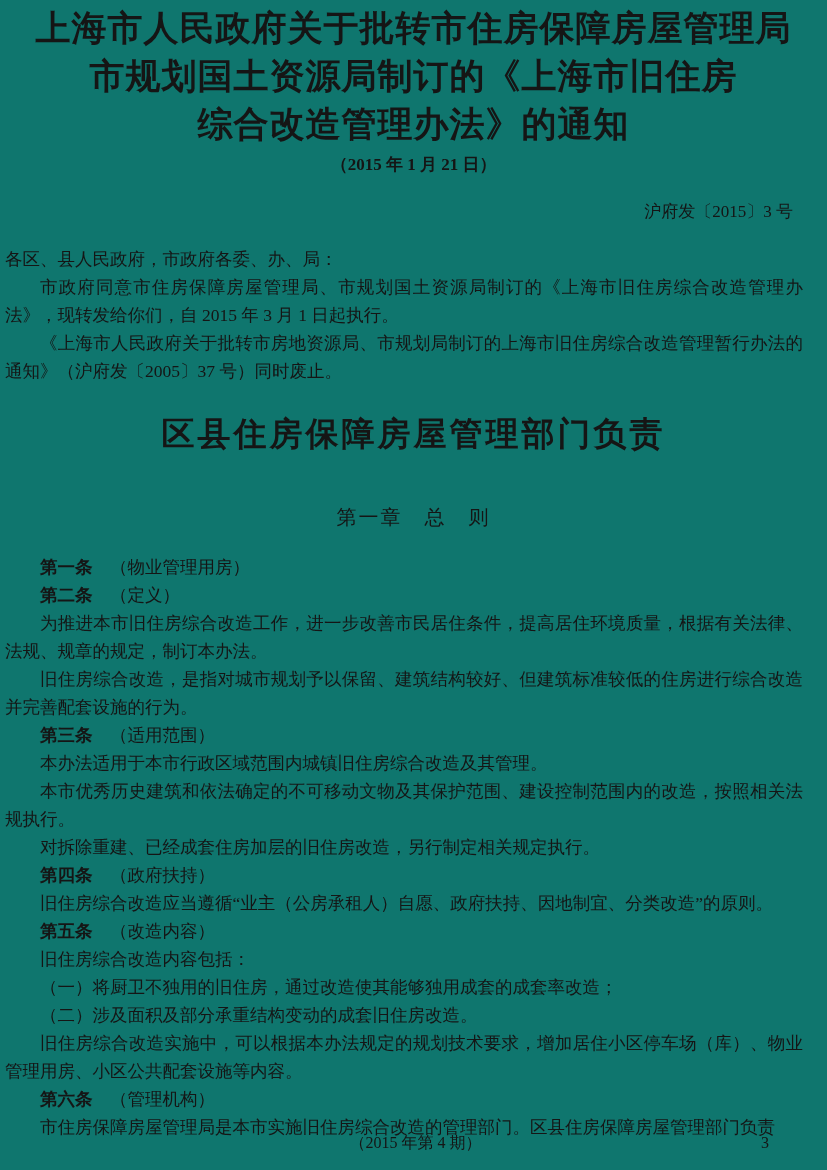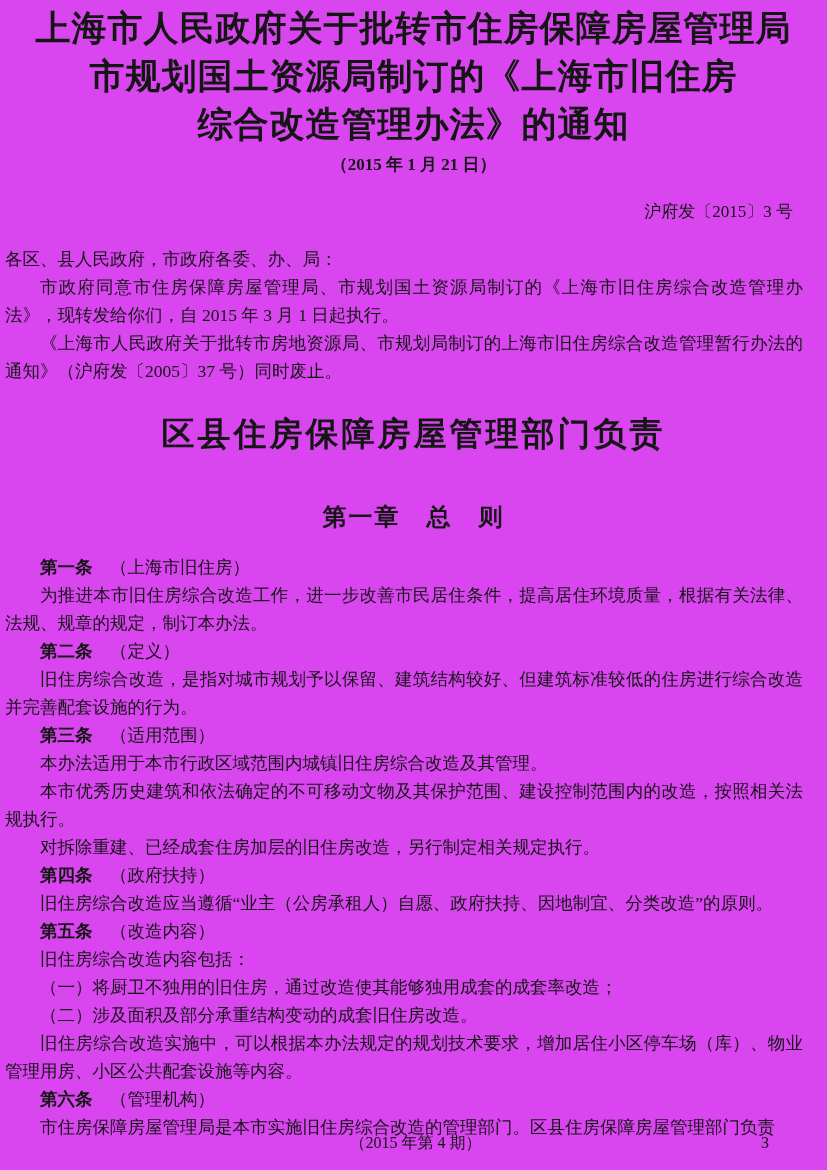--- a/index.html
+++ b/index.html
@@ -1,21 +1,21 @@
 <!DOCTYPE html>
 <html><head>
 <meta charset="utf-8">
 <style>
   * { margin: 0; padding: 0; box-sizing: border-box; }
   html, body { background: #ffffff; }
   .page {
     width: 827px;
     height: 1170px;
     position: relative;
-    background: #d946ef;
+    background: #0f766e;
     color: #151515;
     font-family: "Liberation Serif", "DejaVu Serif", serif;
     overflow: hidden;
   }
   .doc-title {
     padding-top: 5px;
     text-align: center;
     font-weight: bold;
     font-size: 35px;
     line-height: 48px;
@@ -49,23 +49,23 @@
     margin-top: 28px;
     text-align: center;
     font-size: 33px;
     line-height: 42px;
     font-weight: bold;
     letter-spacing: 3px;
   }
   .chapter-heading {
     margin-top: 48px;
     text-align: center;
-    font-size: 24px;
+    font-size: 20px;
     line-height: 28px;
-    font-weight: bold;
+    font-weight: normal;
     letter-spacing: 2px;
   }
   .articles { margin-top: 22px; }
   .art-num { font-weight: bold; }
   .art-title { margin-left: 1em; }
   .footer {
     position: absolute;
     left: 4px;
     right: 0;
     top: 1132px;
@@ -96,24 +96,24 @@
     <p>市政府同意市住房保障房屋管理局、市规划国土资源局制订的《上海市旧住房综合改造管理办法》，现转发给你们，自 2015 年 3 月 1 日起执行。</p>
     <p>《上海市人民政府关于批转市房地资源局、市规划局制订的上海市旧住房综合改造管理暂行办法的通知》（沪府发〔2005〕37 号）同时废止。</p>
   </div>
 
   <h2 class="measure-title">区县住房保障房屋管理部门负责</h2>
 
   <h3 class="chapter-heading">第一章　总　则</h3>
 
   <div class="body-text articles">
 
-    <p><span class="art-num">第一条</span><span class="art-title">（上海市旧住房）</span></p>
+    <p><span class="art-num">第一条</span><span class="art-title">（物业管理用房）</span></p>
+    <p><span class="art-num">第二条</span><span class="art-title">（定义）</span></p>
+
     <p>为推进本市旧住房综合改造工作，进一步改善市民居住条件，提高居住环境质量，根据有关法律、法规、规章的规定，制订本办法。</p>
-
-    <p><span class="art-num">第二条</span><span class="art-title">（定义）</span></p>
     <p>旧住房综合改造，是指对城市规划予以保留、建筑结构较好、但建筑标准较低的住房进行综合改造并完善配套设施的行为。</p>
 
     <p><span class="art-num">第三条</span><span class="art-title">（适用范围）</span></p>
     <p>本办法适用于本市行政区域范围内城镇旧住房综合改造及其管理。</p>
     <p>本市优秀历史建筑和依法确定的不可移动文物及其保护范围、建设控制范围内的改造，按照相关法规执行。</p>
     <p>对拆除重建、已经成套住房加层的旧住房改造，另行制定相关规定执行。</p>
 
     <p><span class="art-num">第四条</span><span class="art-title">（政府扶持）</span></p>
     <p>旧住房综合改造应当遵循“业主（公房承租人）自愿、政府扶持、因地制宜、分类改造”的原则。</p>
 

